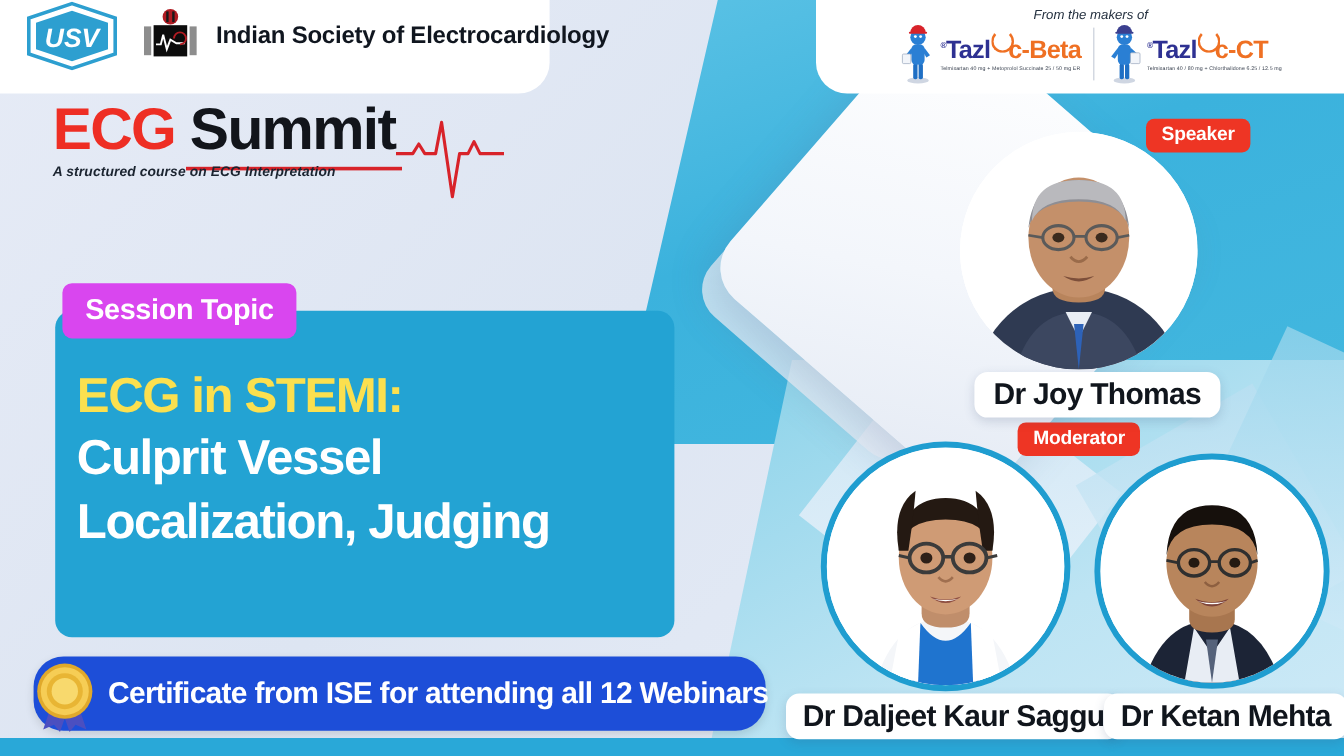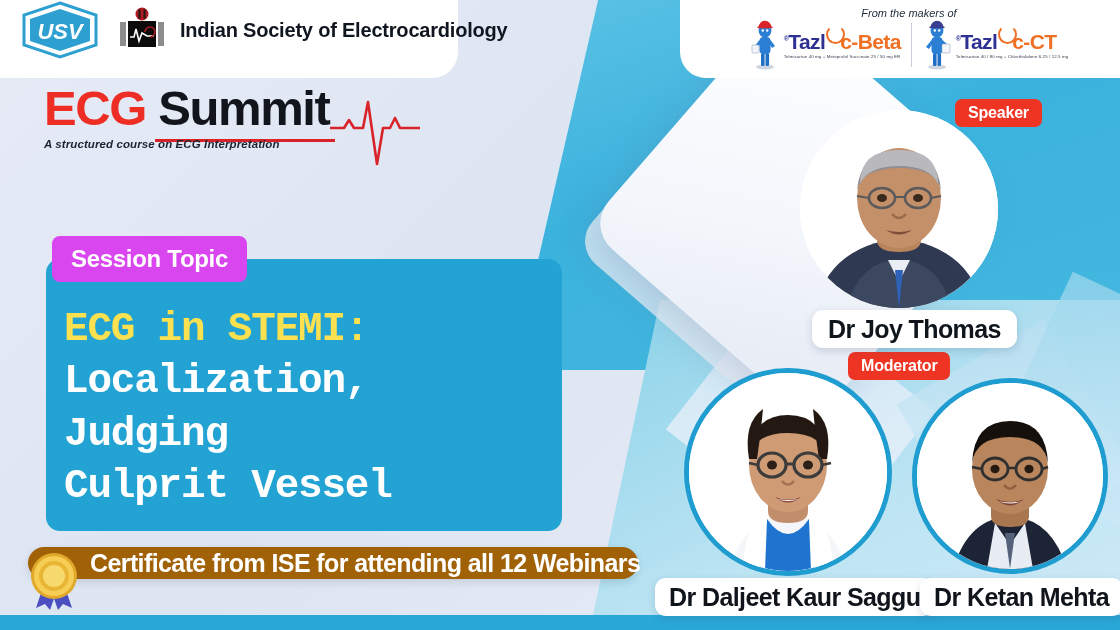--- a/index.html
+++ b/index.html
@@ -140,27 +140,27 @@
     background:#d946ef; color:#ffffff;
     font-size:24px; font-weight:bold; letter-spacing:-.3px;
     padding:9px 19px; border-radius:8px;
   }
   .topic-card{
     position:absolute; left:46px; top:259px; width:516px; height:272px;
     background:#23a3d3; border-radius:14px; padding:44px 22px 0 18px;
   }
   .topic-line{
     font-size:41px; font-weight:bold; line-height:1.28;
-    letter-spacing:-1.2px; color:#ffffff;font-family:Liberation Mono, monospace;
+    letter-spacing:-1.2px; color:#ffffff;
   }
   .topic-line.hl{ color:#fbe04f; }
 
   .cert-banner{
-    position:absolute; left:28px; top:547px; width:610px; height:32px;
-    background:#a16207; border-radius:25px;
+    position:absolute; left:28px; top:547px; width:610px; height:62px;
+    background:#1d4ed8; border-radius:25px;
     display:flex; align-items:center; padding-left:62px;
     box-shadow:0 3px 8px rgba(0,0,0,.12);
     text-align:center;
   }
   .cert-text{
     color:#ffffff; font-size:25px; font-weight:bold; letter-spacing:-.6px;
     white-space:nowrap;
   }
   .medal{ position:absolute; left:26px; top:548px; width:58px; height:62px; }
 
@@ -303,22 +303,22 @@
     <polyline points="0,30 14,30 19,22 24,30 33,30 38,4 47,66 53,30 60,30 65,20 70,30 90,30" fill="none" stroke="#d8232a" stroke-width="2.6" stroke-linejoin="round" stroke-linecap="round"></polyline>
   </svg>
 
   <div class="subtitle">A structured course on ECG Interpretation</div>
 
 
   <div class="session-badge">Session Topic</div>
 
   <div class="topic-card">
     <div class="topic-line hl">ECG in STEMI:</div>
+    <div class="topic-line">Culprit Vessel</div>
     <div class="topic-line">Localization, Judging</div>
-    <div class="topic-line">Culprit Vessel</div>
   </div>
 
   <div class="cert-banner">
     <span class="cert-text">Certificate from ISE for attending all 12 Webinars</span>
   </div>
   <svg class="medal" viewBox="0 0 58 62">
     <path d="M18,36 L10,60 L19,56 L24,62 L31,42 Z" fill="#4b4fc0"></path>
     <path d="M38,36 L46,60 L37,56 L32,62 L25,42 Z" fill="#4b4fc0"></path>
     <circle cx="28" cy="28" r="23" fill="#e0a92b"></circle>
     <circle cx="28" cy="28" r="20" fill="#f6cd55"></circle>

